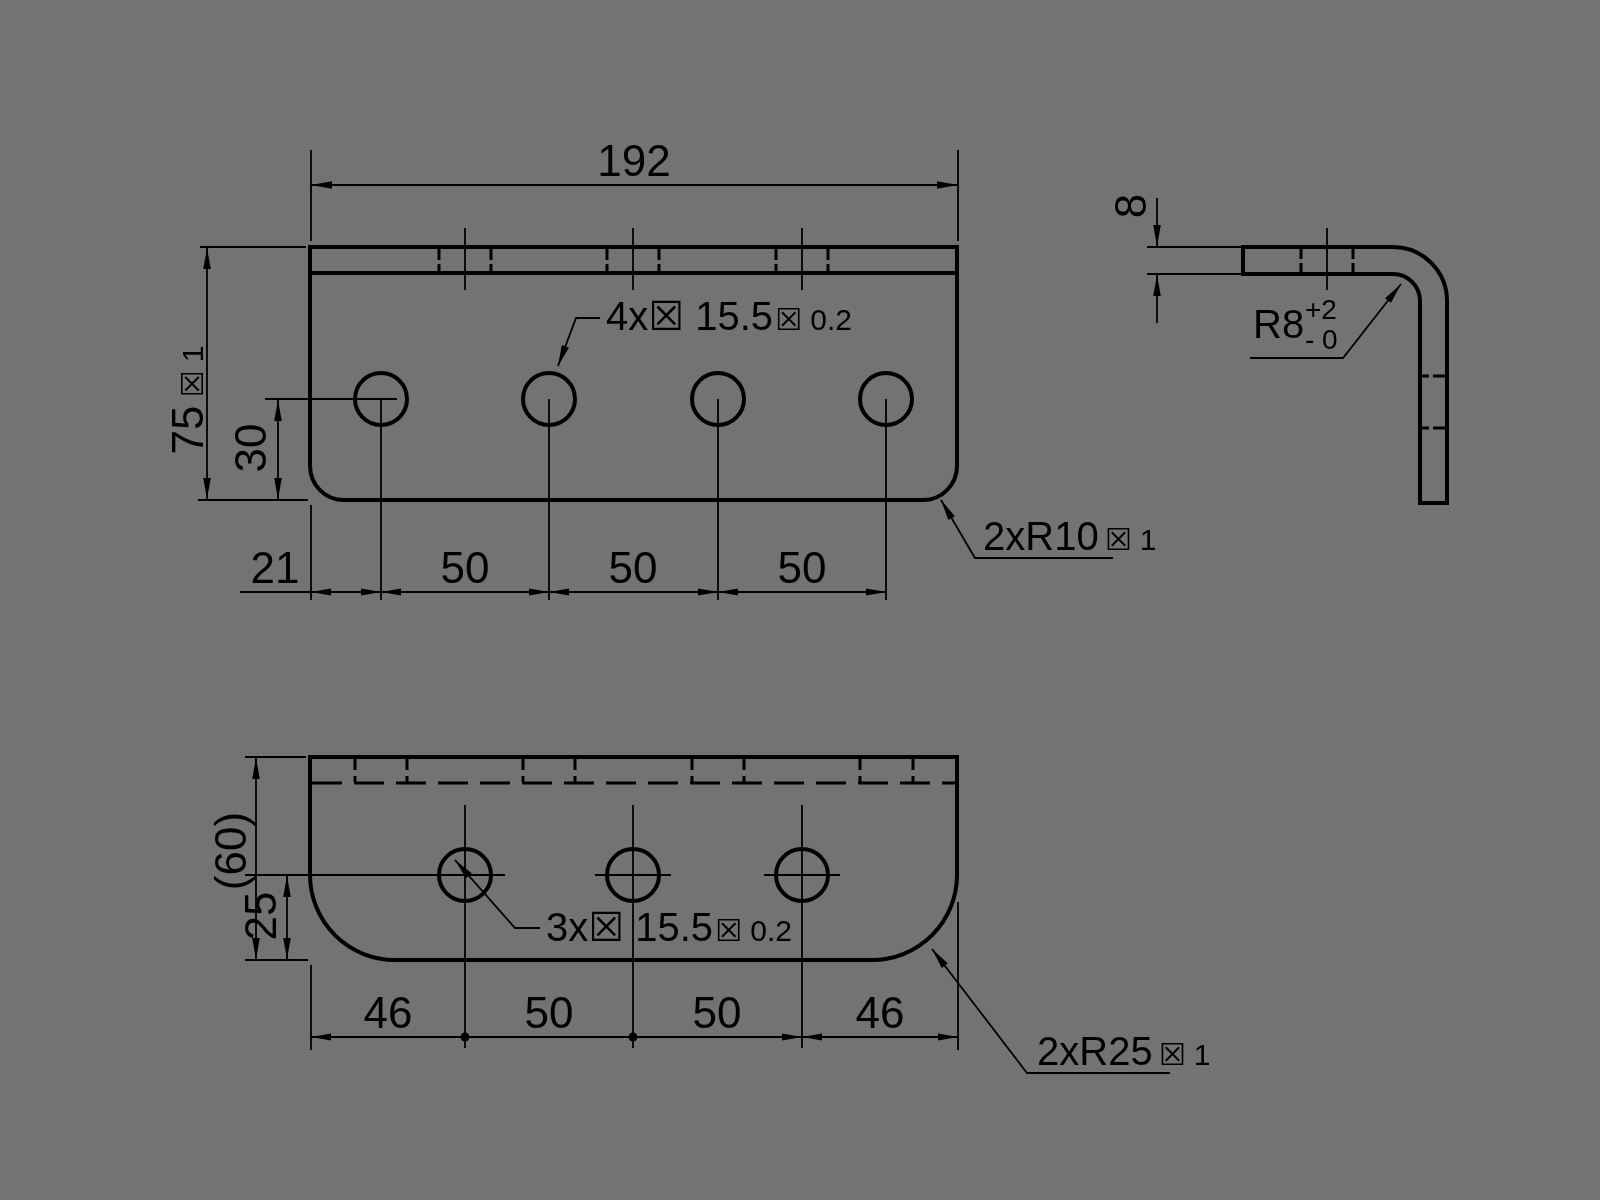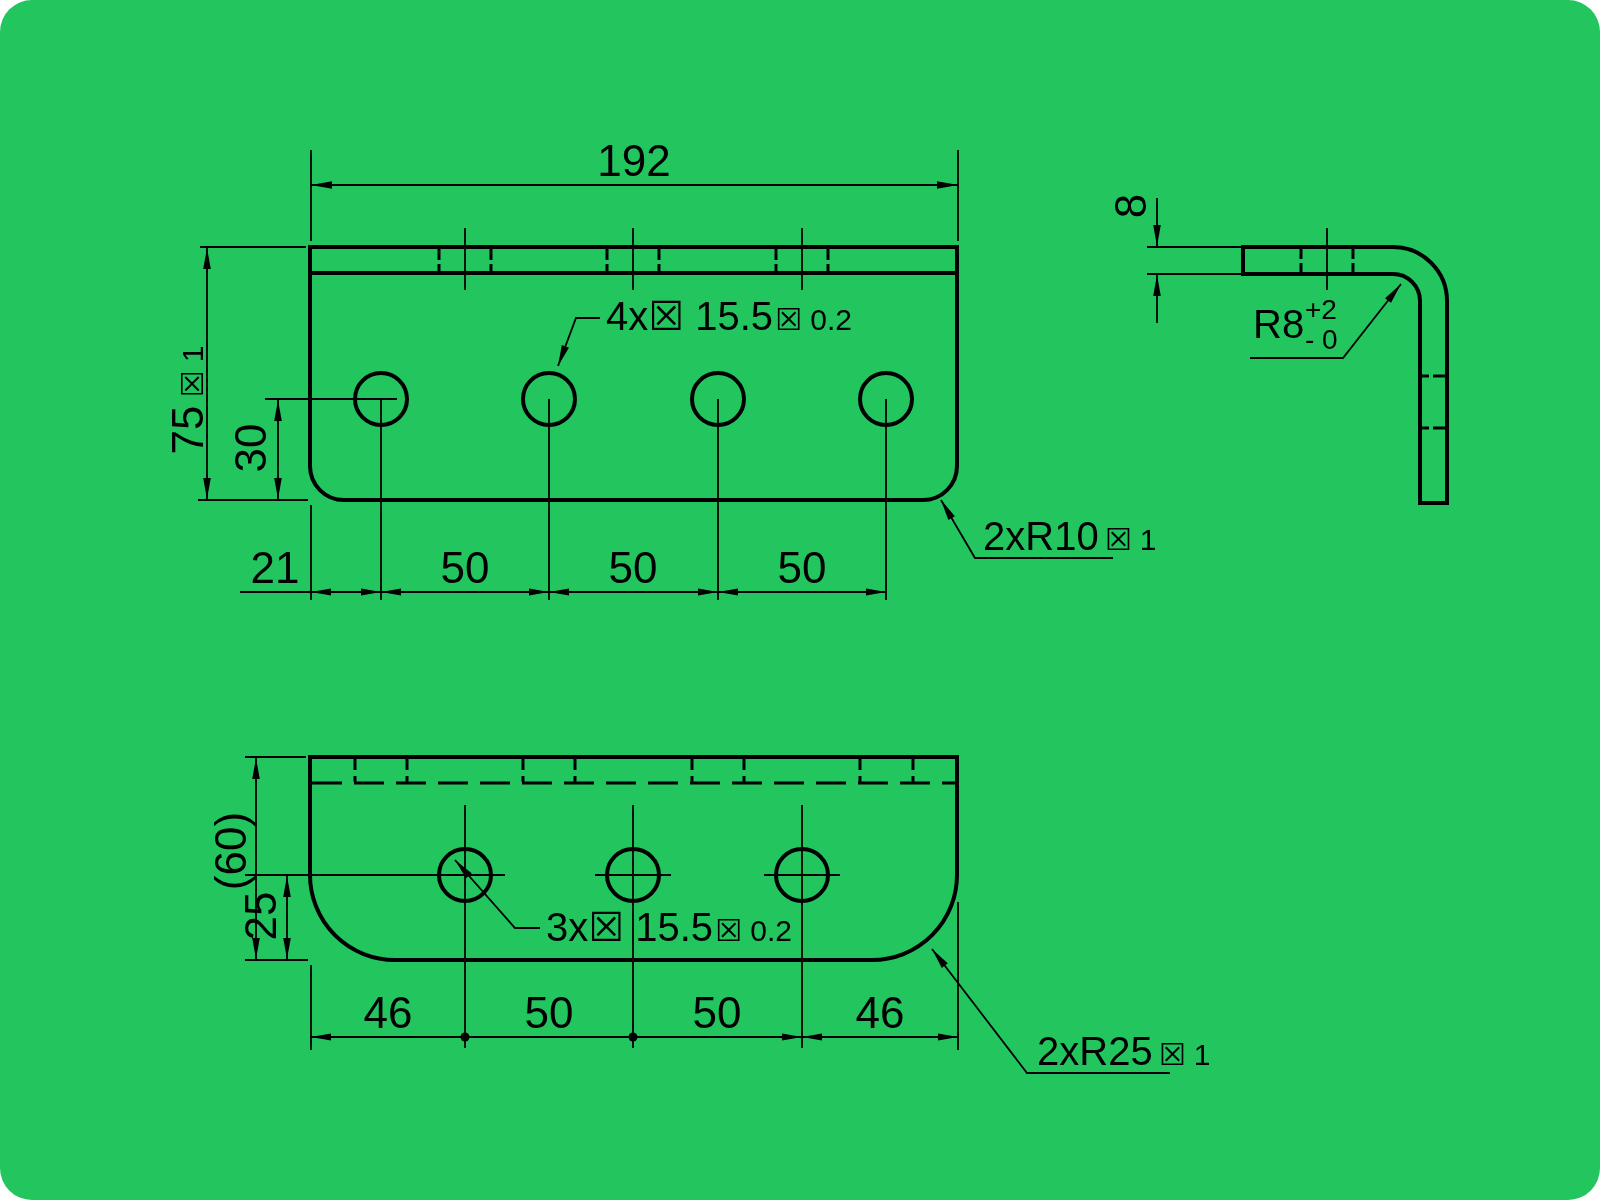--- a/index.html
+++ b/index.html
@@ -1,16 +1,16 @@
 <!DOCTYPE html>
 <html><head>
 <meta charset="utf-8">
 <style>
   html,body{margin:0;padding:0;background:#ffffff;}
-  .stage{width:1600px;height:1200px;background:#22c55e;position:relative;border-radius:32px;}
+  .stage{width:1600px;height:1200px;background:#737373;position:relative;}
   svg{display:block;}
   .thick{stroke:#000;stroke-width:4;fill:none;stroke-linecap:butt;}
   .hid{stroke:#000;stroke-width:3;fill:none;}
   .thin{stroke:#000;stroke-width:1.8;fill:none;}
   .arrowfill{fill:#000;stroke:none;}
   .dot{fill:#000;stroke:none;}
   .t-dim{font-family:"Liberation Sans","DejaVu Sans",sans-serif;font-size:44px;fill:#000;}
   .t-call{font-family:"Liberation Sans","DejaVu Sans",sans-serif;font-size:40px;fill:#000;}
   .t-tol{font-family:"Liberation Sans","DejaVu Sans",sans-serif;font-size:30px;fill:#000;}
   .t-tolsm{font-family:"Liberation Sans","DejaVu Sans",sans-serif;font-size:28px;fill:#000;}

